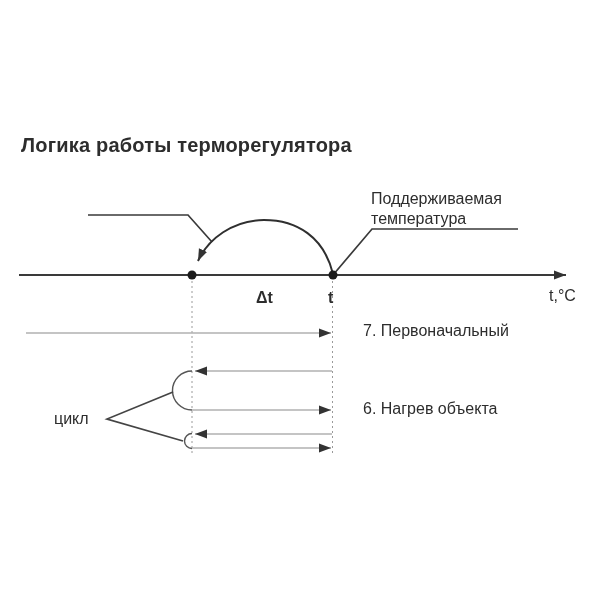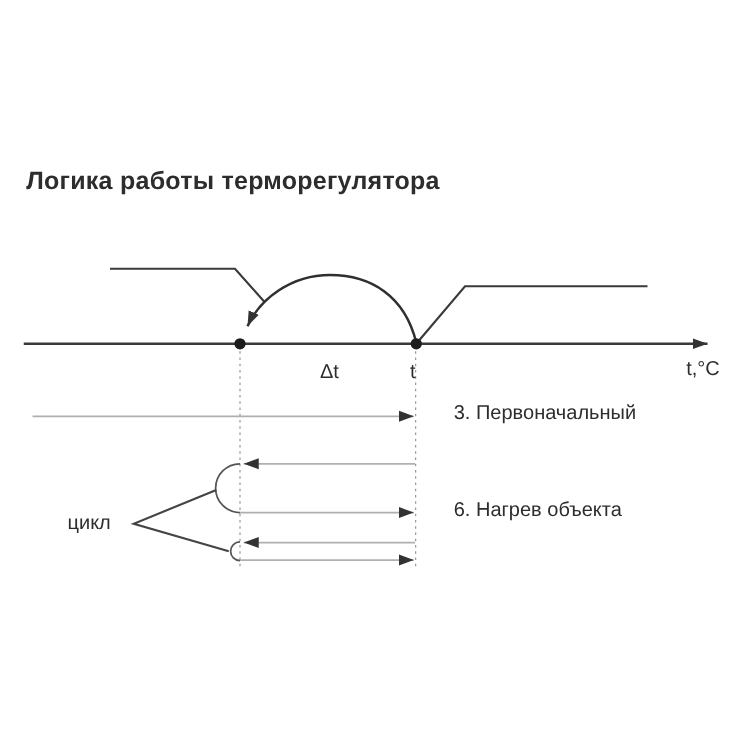--- a/index.html
+++ b/index.html
@@ -12,21 +12,21 @@
     color: #2d2d2d;
     overflow: hidden;
   }
   .gfx { position: absolute; left: 0; top: 0; }
   .abs { position: absolute; white-space: nowrap; }
   .title {
     left: 21px; top: 134px;
     font-size: 20px; font-weight: bold; letter-spacing: 0.2px;
   }
   .lbl { font-size: 16px; }
-  .b { font-weight: normal; }
+  .b { font-weight: bold; }
   .lbl-hyst { left: 88px; top: 192px; }
   .lbl-temp { left: 371px; top: 189px; line-height: 20px; }
   .lbl-dt { left: 256px; top: 289px; }
   .lbl-t { left: 328px; top: 289px; }
   .lbl-unit { left: 549px; top: 287px; }
   .lbl-cycle { left: 54px; top: 410px; }
   .step { left: 363px; font-size: 16px; line-height: 19px; }
   .step-1 { top: 321px; }
   .step-2 { top: 367px; }
   .step-3 { top: 399px; }
@@ -69,27 +69,31 @@
 
     <path d="M 192 371 A 19.5 19.5 0 0 0 192 410" fill="none" stroke="#555555" stroke-width="1.4"></path>
     <path d="M 192 433.5 A 7.5 7.5 0 0 0 192 448.5" fill="none" stroke="#555555" stroke-width="1.4"></path>
 
     <polyline points="173,392 107,419 183,441" fill="none" stroke="#444444" stroke-width="1.7"></polyline>
   </svg>
 
   <div class="abs title">Логика работы терморегулятора</div>
 
 
+  <div class="abs lbl lbl-temp">
+    <div>Поддерживаемая</div>
+    <div>температура</div>
+  </div>
 
   <div class="abs lbl b lbl-dt">Δt</div>
 
   <div class="abs lbl b lbl-t">t</div>
 
   <div class="abs lbl lbl-unit">t,°C</div>
 
   <div class="abs lbl lbl-cycle">цикл</div>
 
   <div class="abs step step-1">
-    <div>3. Первоначальный</div>
+    <div>7. Первоначальный</div>
   </div>
   <div class="abs step step-3">6. Нагрев объекта</div>
 
 </div>
 
 </body></html>

